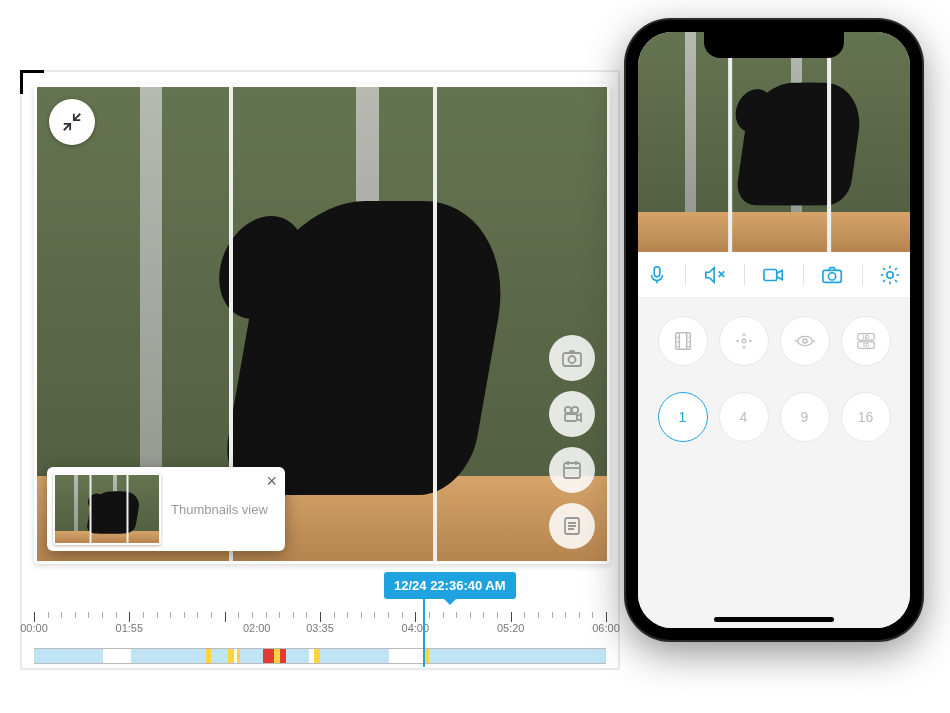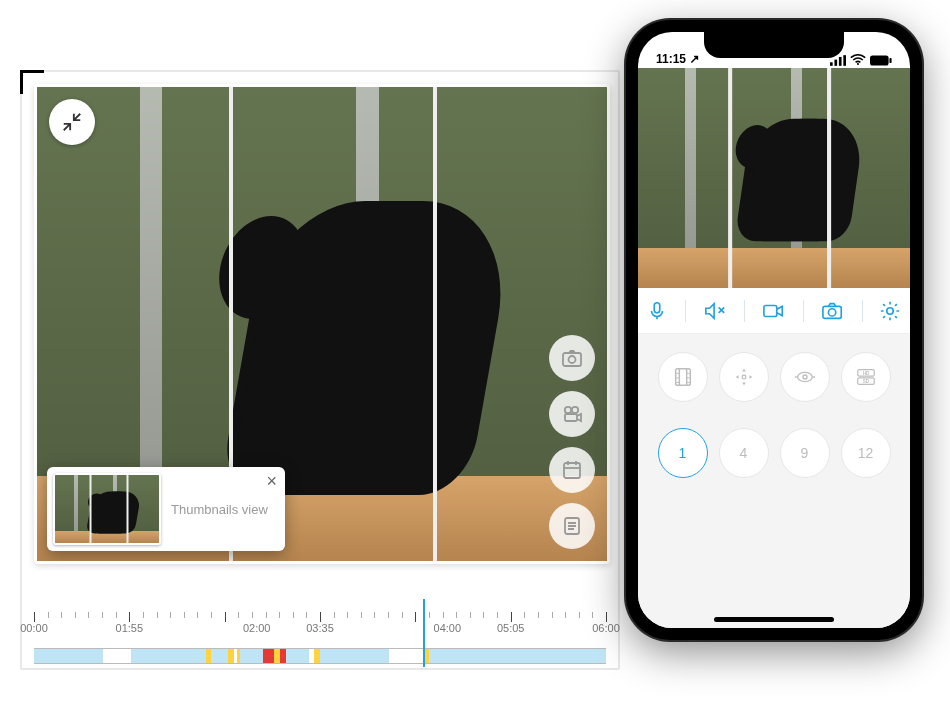--- a/index.html
+++ b/index.html
@@ -198,20 +198,21 @@
         <div class="thumb-img">
           <div class="scene">
               <div class="intruder"></div>
             </div>
         </div>
         <div class="thumb-lbl">Thumbnails view</div>
         <div class="thumb-close">×</div>
       </div>
     </div>
 
+    <div class="ts-tag">12/24 22:36:40 AM</div>
 
     <div class="ruler">
       <div class="ruler-ticks">
           <div class="tick big" style="left: 0%;"></div>
           <div class="tick-lbl" style="left: 0%;">00:00</div>
           <div class="tick" style="left: 2.38095%;"></div>
           <div class="tick" style="left: 4.7619%;"></div>
           <div class="tick" style="left: 7.14286%;"></div>
           <div class="tick" style="left: 9.52381%;"></div>
           <div class="tick" style="left: 11.9048%;"></div>
@@ -234,29 +235,29 @@
           <div class="tick" style="left: 47.619%;"></div>
           <div class="tick big" style="left: 50%;"></div>
           <div class="tick-lbl" style="left: 50%;">03:35</div>
           <div class="tick" style="left: 52.381%;"></div>
           <div class="tick" style="left: 54.7619%;"></div>
           <div class="tick" style="left: 57.1429%;"></div>
           <div class="tick" style="left: 59.5238%;"></div>
           <div class="tick" style="left: 61.9048%;"></div>
           <div class="tick" style="left: 64.2857%;"></div>
           <div class="tick big" style="left: 66.6667%;"></div>
-          <div class="tick-lbl" style="left: 66.6667%; margin-left: 32px;">04:00</div>
+          <div class="tick-lbl" style="left: 66.6667%;">04:00</div>
           <div class="tick" style="left: 69.0476%;"></div>
           <div class="tick" style="left: 71.4286%;"></div>
           <div class="tick" style="left: 73.8095%;"></div>
           <div class="tick" style="left: 76.1905%;"></div>
           <div class="tick" style="left: 78.5714%;"></div>
           <div class="tick" style="left: 80.9524%;"></div>
           <div class="tick big" style="left: 83.3333%;"></div>
-          <div class="tick-lbl" style="left: 83.3333%;">05:05</div>
+          <div class="tick-lbl" style="left: 83.3333%;">05:20</div>
           <div class="tick" style="left: 85.7143%;"></div>
           <div class="tick" style="left: 88.0952%;"></div>
           <div class="tick" style="left: 90.4762%;"></div>
           <div class="tick" style="left: 92.8571%;"></div>
           <div class="tick" style="left: 95.2381%;"></div>
           <div class="tick" style="left: 97.619%;"></div>
           <div class="tick big" style="left: 100%;"></div>
           <div class="tick-lbl" style="left: 100%;">06:00</div>
         </div>
       <div class="ruler-track">
@@ -277,39 +278,20 @@
           <div class="seg idle" style="left: 0%; width: 12%;"></div>
         <div class="playhead" style="left: 68%;"></div>
       </div>
     </div>
   </div>
 
   <div class="phone">
     <div class="phone-screen">
       <div class="notch"></div>
 
-      <div class="statusbar">
-        <span><span>11:15</span> <span>↗</span></span>
-        <span class="right">
-          <svg width="16" height="11" viewBox="0 0 18 12">
-              <rect x="0" y="8" width="3" height="4" fill="#000"></rect>
-              <rect x="5" y="5" width="3" height="7" fill="#000"></rect>
-              <rect x="10" y="2" width="3" height="10" fill="#000"></rect>
-              <rect x="15" y="0" width="3" height="12" fill="#000"></rect>
-            </svg>
-          <svg width="16" height="12" viewBox="0 0 20 14">
-              <path d="M1 4 Q10 -3 19 4 M4 7 Q10 2 16 7 M7 10 Q10 7.5 13 10" fill="none" stroke="#000" stroke-width="2"></path>
-              <circle cx="10" cy="12" r="1.3" fill="#000"></circle>
-            </svg>
-          <svg width="22" height="11" viewBox="0 0 26 12">
-              <rect x="0" y="0" width="22" height="12" rx="3" fill="#000"></rect>
-              <rect x="23" y="3" width="2.5" height="6" rx="1" fill="#000"></rect>
-            </svg>
-        </span>
-      </div>
 
 
       <div class="live-video">
         <div class="scene">
             <div class="intruder"></div>
           </div>
       </div>
 
       <div class="toolbar">
         <div class="tb">
@@ -383,21 +365,21 @@
                 <text x="12" y="9.5" font-size="5" text-anchor="middle" fill="currentColor" font-weight="700">HD</text>
                 <rect x="3" y="13" width="18" height="7" rx="1.5" fill="none" stroke="currentColor" stroke-width="1.3"></rect>
                 <text x="12" y="18.5" font-size="5" text-anchor="middle" fill="currentColor" font-weight="700">SD</text>
               </svg>
             </div>
         </div>
         <div class="ctrl-row">
           <div class="ctrl-circ active">1</div>
           <div class="ctrl-circ">4</div>
           <div class="ctrl-circ">9</div>
-          <div class="ctrl-circ">12</div>
+          <div class="ctrl-circ">16</div>
         </div>
       </div>
 
       <div class="home-ind"></div>
     </div>
   </div>
 
 </div>
 
 </body></html>

